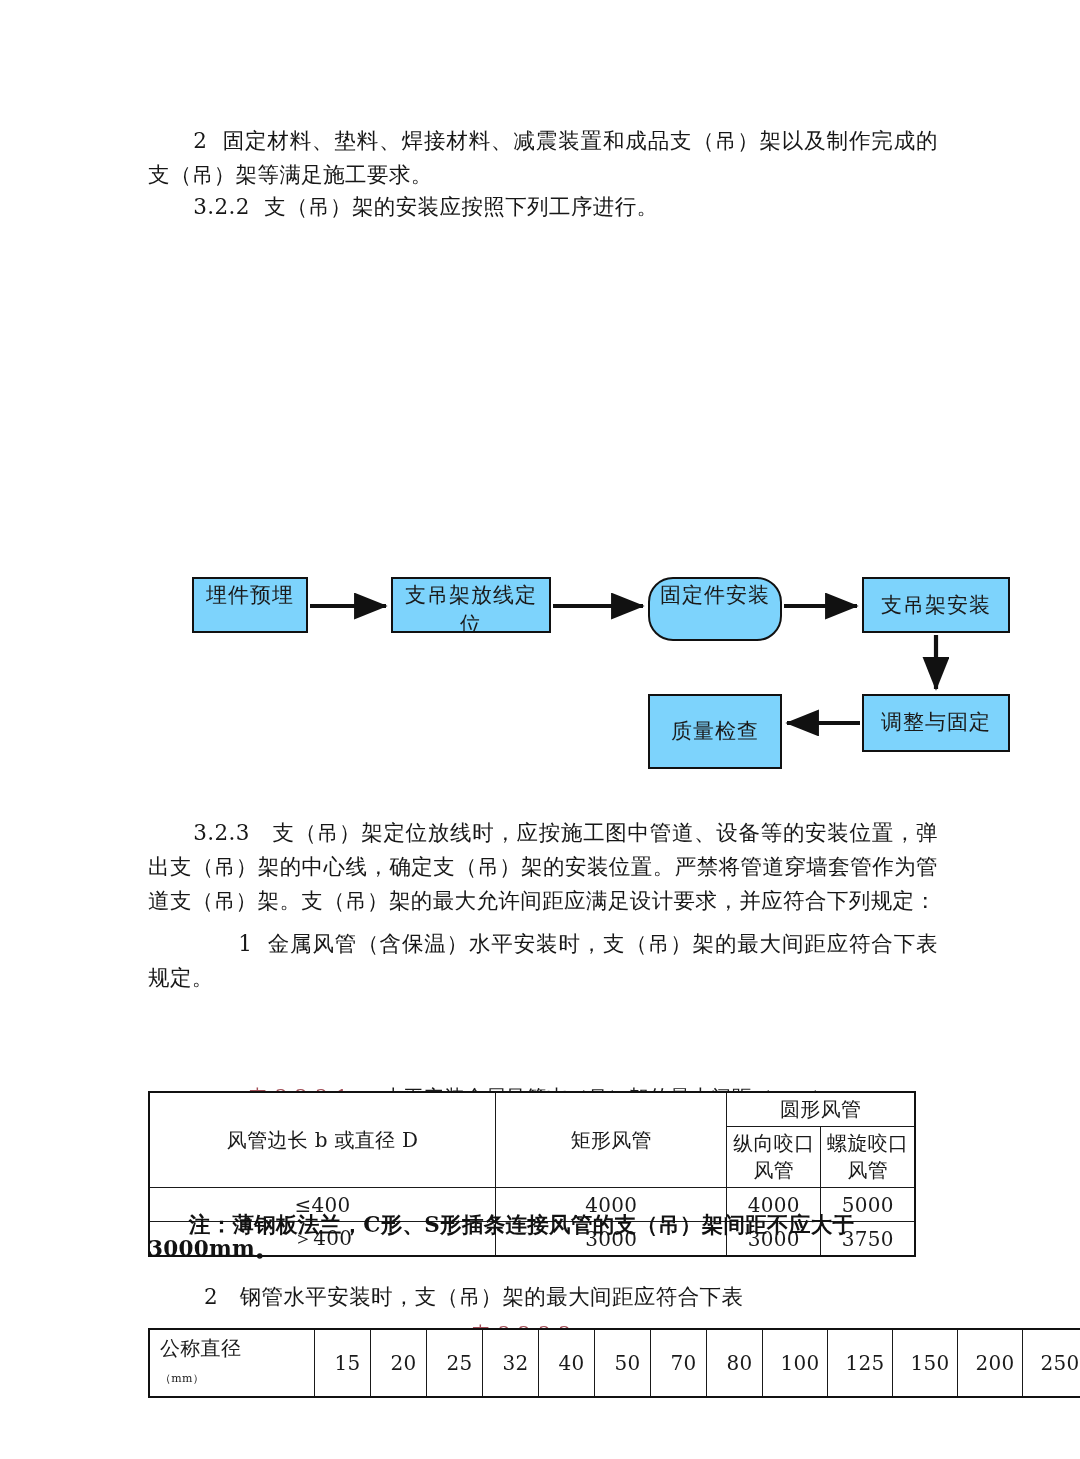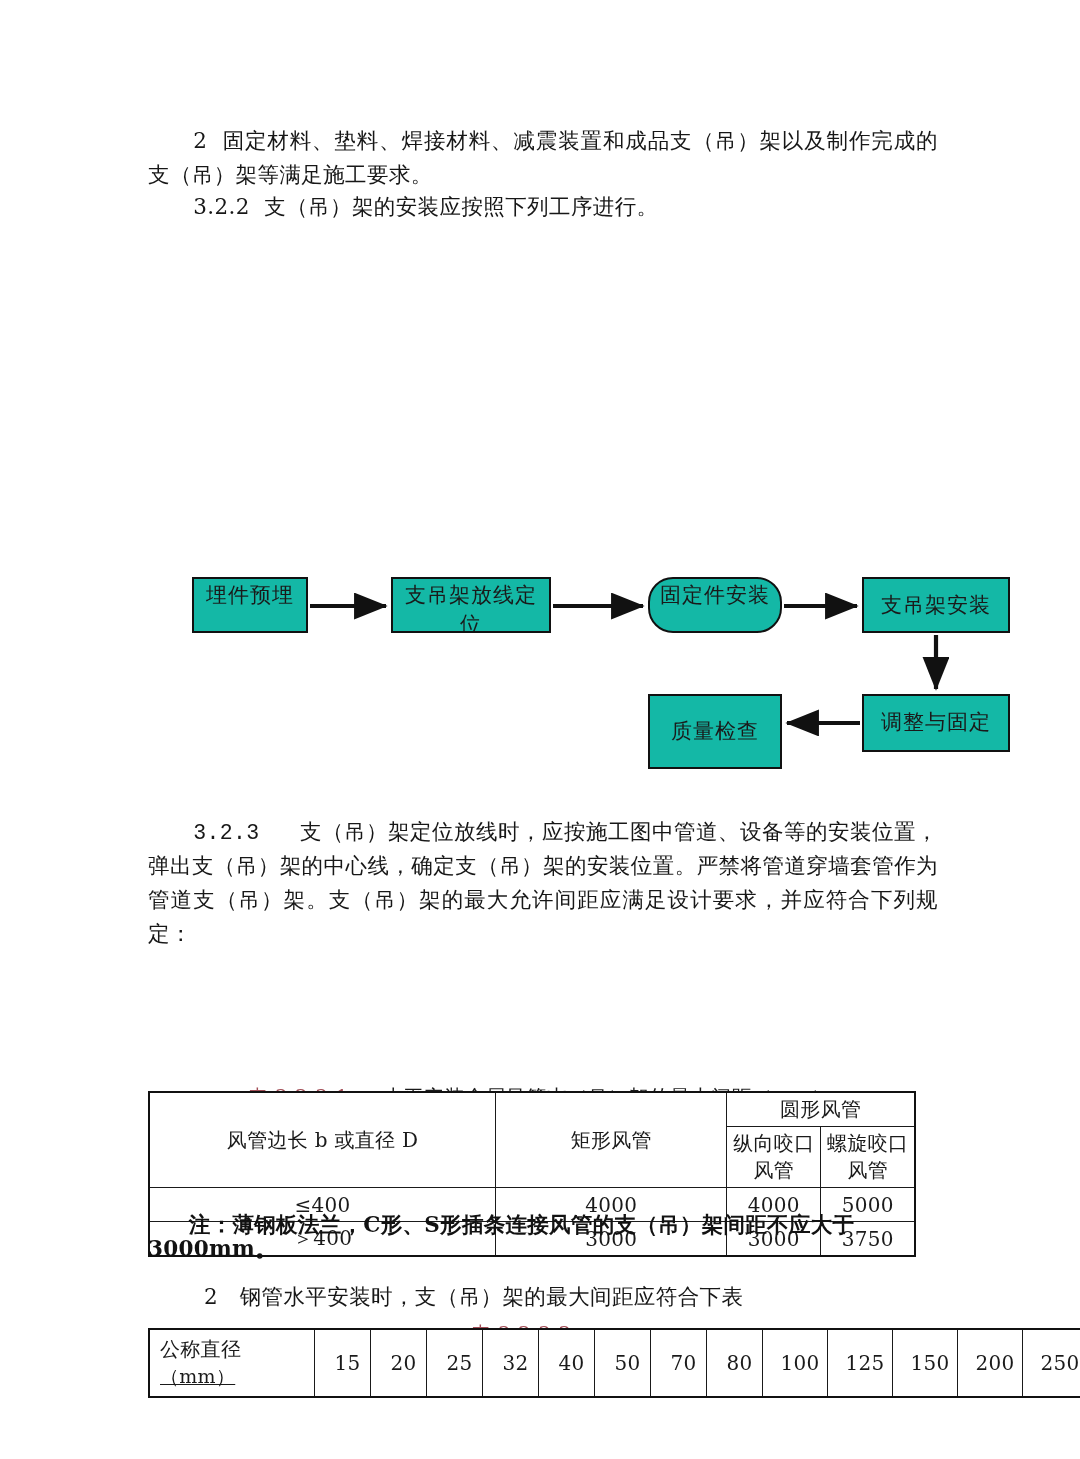--- a/index.html
+++ b/index.html
@@ -38,21 +38,21 @@
     position: absolute;
     left: 0;
     top: 0;
     width: 1080px;
     height: 1459px;
     pointer-events: none;
   }
   .fbox {
     position: absolute;
     border: 2.5px solid #111111;
-    background: #14b8a6;
+    background: #7dd3fc;
     box-sizing: border-box;
     display: flex;
     align-items: flex-start;
     justify-content: center;
     overflow: hidden;
   }
   .fbox .ftext {
     font-size: 21px;
     line-height: 29px;
     letter-spacing: 1px;
@@ -116,42 +116,42 @@
 
   .note {
     position: absolute;
     font-size: 21.5px;
     line-height: 24px;
     font-weight: bold;
     letter-spacing: 0.3px;
     color: #121212;
     white-space: pre-wrap;
   }
-  .smallmm { font-size: 19px; text-decoration: underline; }
+  .smallmm { font-size: 11px; }
 </style>
 </head>
 <body>
 
 <div class="page">
 
   <div class="para indent2" style="left:148px; top:124px; width:790px;">2  固定材料、垫料、焊接材料、减震装置和成品支（吊）架以及制作完成的支（吊）架等满足施工要求。</div>
 
   <div class="para indent2" style="left:148px; top:190px; width:790px;">3.2.2  支（吊）架的安装应按照下列工序进行。</div>
 
   <div>
 
     <div class="fbox" style="left:192px; top:577px; width:116px; height:56px;">
       <span class="ftext">埋件预埋</span>
     </div>
 
     <div class="fbox" style="left:391px; top:577px; width:160px; height:56px;">
       <span class="ftext">支吊架放线定位</span>
     </div>
 
-    <div class="fbox" style="left:648px; top:577px; width:134px; height:56px;border-radius:25px;">
+    <div class="fbox" style="left:648px; top:577px; width:134px; height:64px;border-radius:25px;">
       <span class="ftext">固定件安装</span>
     </div>
 
     <div class="fbox center-v" style="left:862px; top:577px; width:148px; height:56px;">
       <span class="ftext">支吊架安装</span>
     </div>
 
     <div class="fbox center-v" style="left:862px; top:694px; width:148px; height:58px;font-family:Liberation Mono, monospace;">
       <span class="ftext">调整与固定</span>
     </div>
@@ -169,22 +169,23 @@
       <g stroke="#111111" stroke-width="4.2" fill="none" marker-end="url(#ah)">
         <line x1="310" y1="606" x2="386" y2="606"></line>
         <line x1="553" y1="606" x2="643" y2="606"></line>
         <line x1="784" y1="606" x2="857" y2="606"></line>
         <line x1="936" y1="635" x2="936" y2="689"></line>
         <line x1="860" y1="723" x2="787" y2="723"></line>
       </g>
     </svg>
   </div>
 
-  <div class="para indent2" style="left:148px; top:816px; width:790px;font-family:Liberation Mono, monospace;">3.2.3   支（吊）架定位放线时，应按施工图中管道、设备等的安装位置，弹出支（吊）架的中心线，确定支（吊）架的安装位置。严禁将管道穿墙套管作为管道支（吊）架。支（吊）架的最大允许间距应满足设计要求，并应符合下列规定：</div>
-
+  <div class="para indent2" style="left:148px; top:816px; width:790px;">3.2.3   支（吊）架定位放线时，应按施工图中管道、设备等的安装位置，弹出支（吊）架的中心线，确定支（吊）架的安装位置。严禁将管道穿墙套管作为管道支（吊）架。支（吊）架的最大允许间距应满足设计要求，并应符合下列规定：</div>
+
+  <div class="para indent2" style="left:148px; top:927px; width:790px; text-indent:4.2em;">1  金属风管（含保温）水平安装时，支（吊）架的最大间距应符合下表规定。</div>
 
   <div class="tcap" style="left:220px; top:1060px;">
     <span class="tnum">表 3.2.3-1</span><span>     </span><span>水平安装金属风管支（吊）架的最大间距（mm）</span>
   </div>
 
   <table class="doc outer-thick" id="table1">
     <tbody>
       <tr>
         <td class="c1" rowspan="2">风管边长 b 或直径 D</td>
         <td class="c2" rowspan="2">矩形风管</td>

